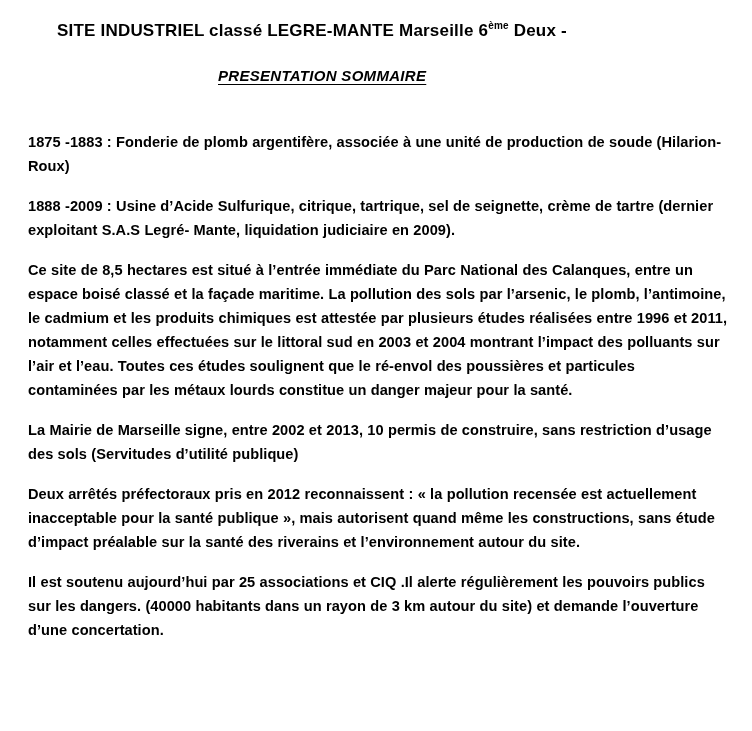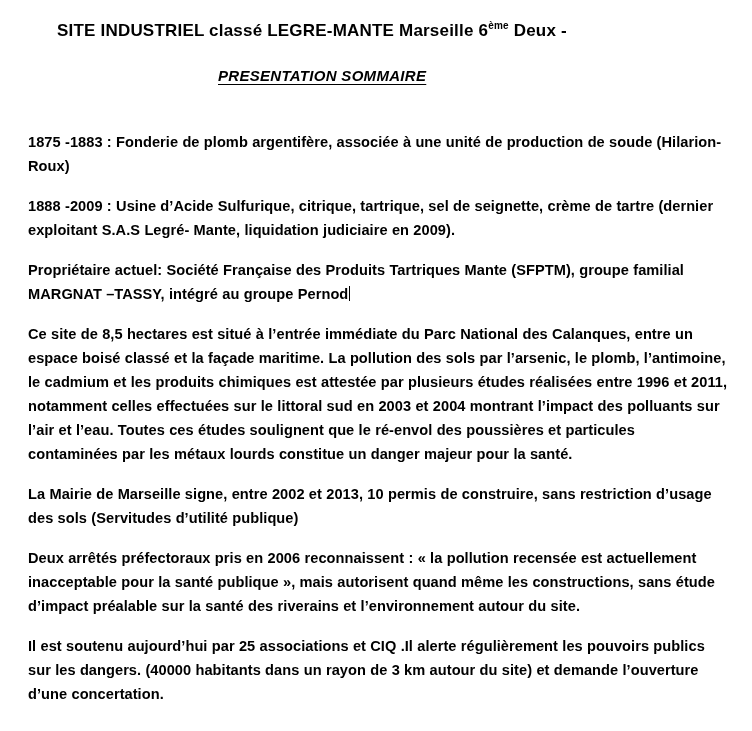--- a/index.html
+++ b/index.html
@@ -95,25 +95,24 @@
   <h1 class="doc-title"><span>SITE  INDUSTRIEL  classé   LEGRE-MANTE  Marseille 6</span><span class="sup">ème</span><span> Deux  -</span></h1>
 
   <h2 class="doc-subtitle">PRESENTATION  SOMMAIRE</h2>
 
   <div class="body-area">
 
     <p class="para gap-md">1875 -1883 :   Fonderie de plomb argentifère, associée à une unité de production  de soude (Hilarion-Roux)</p>
 
     <p class="para gap-md">1888 -2009 :   Usine d’Acide Sulfurique, citrique, tartrique, sel de seignette,  crème de tartre (dernier exploitant  S.A.S Legré- Mante, liquidation judiciaire en 2009).</p>
 
-    <p class="para gap-lg"><span> Propriétaire actuel: Société Française des Produits Tartriques Mante (SFPTM),  groupe familial MARGNAT –TASSY,  intégré au groupe Pernod</span><span class="caret"></span></p>
 
     <p class="para gap-lg">Ce site de 8,5 hectares est situé à l’entrée immédiate du Parc National des Calanques, entre un espace boisé classé et la façade maritime. La  pollution des sols  par l’arsenic, le plomb, l’antimoine, le cadmium et  les produits chimiques est attestée par plusieurs  études réalisées entre 1996 et 2011, notamment celles effectuées sur le littoral sud en 2003 et 2004 montrant l’impact  des polluants sur l’air et l’eau. Toutes ces études soulignent que le ré-envol des poussières et particules contaminées  par les métaux lourds  constitue un danger majeur pour la santé.</p>
 
     <p class="para gap-lg">La Mairie de Marseille signe,  entre 2002 et 2013, 10 permis de construire, sans restriction d’usage des sols (Servitudes d’utilité publique)</p>
 
-    <p class="para gap-lg"> Deux arrêtés préfectoraux pris en 2006 reconnaissent : « la pollution recensée est actuellement inacceptable pour la santé publique », mais autorisent quand même les constructions, sans étude d’impact préalable sur la santé des riverains et l’environnement  autour du site.</p>
+    <p class="para gap-lg"> Deux arrêtés préfectoraux pris en 2012 reconnaissent : « la pollution recensée est actuellement inacceptable pour la santé publique », mais autorisent quand même les constructions, sans étude d’impact préalable sur la santé des riverains et l’environnement  autour du site.</p>
 
 
     <p class="para">Il est soutenu aujourd’hui  par 25 associations et CIQ .Il alerte régulièrement  les pouvoirs publics sur  les dangers. (40000 habitants dans un rayon de 3 km autour du site) et demande l’ouverture d’une concertation.</p>
 
   </div>
 </div>
 
 </body></html>

